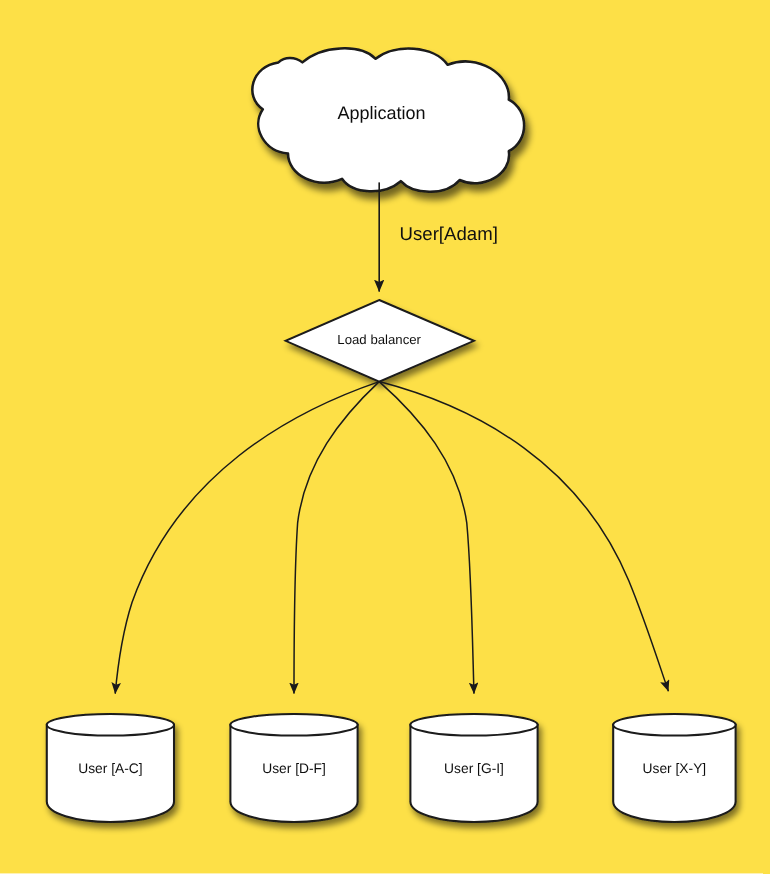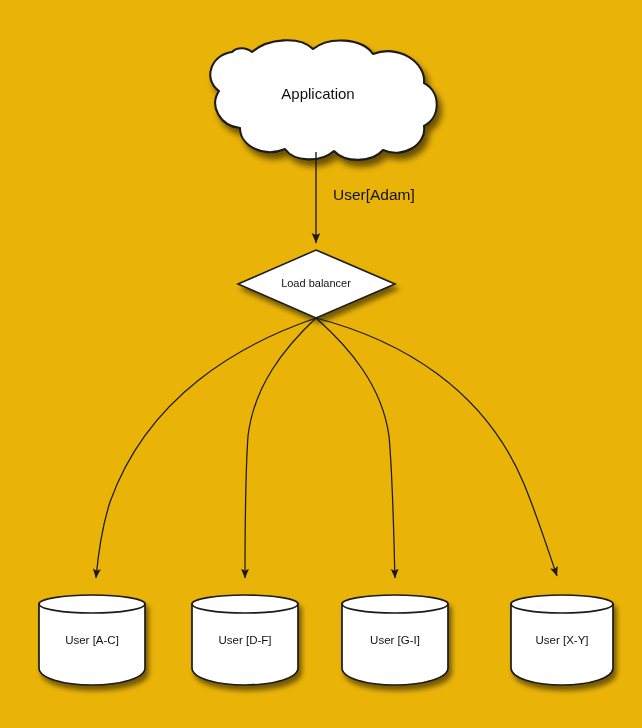--- a/index.html
+++ b/index.html
@@ -10,21 +10,21 @@
   body {
     width: 642px;
     height: 728px;
     overflow: hidden;
     font-family: "Liberation Sans", sans-serif;
   }
   #diagram-canvas {
     position: relative;
     width: 642px;
     height: 728px;
-    background: #eab308;
+    background: #fde047;
   }
   svg.diagram-svg {
     display: block;
     width: 642px;
     height: 728px;
   }
   .node-shape {
     fill: #ffffff;
     stroke: #1a1a1a;
     stroke-width: 1.6;

